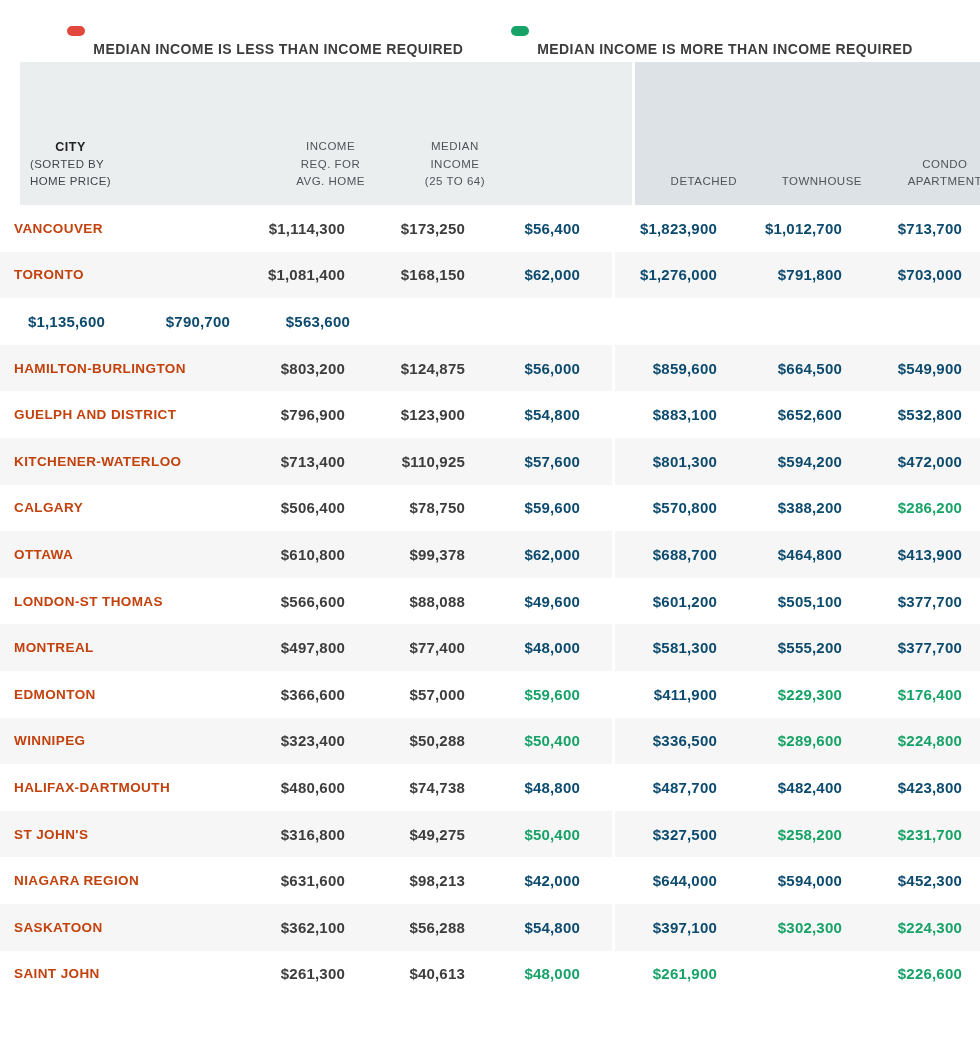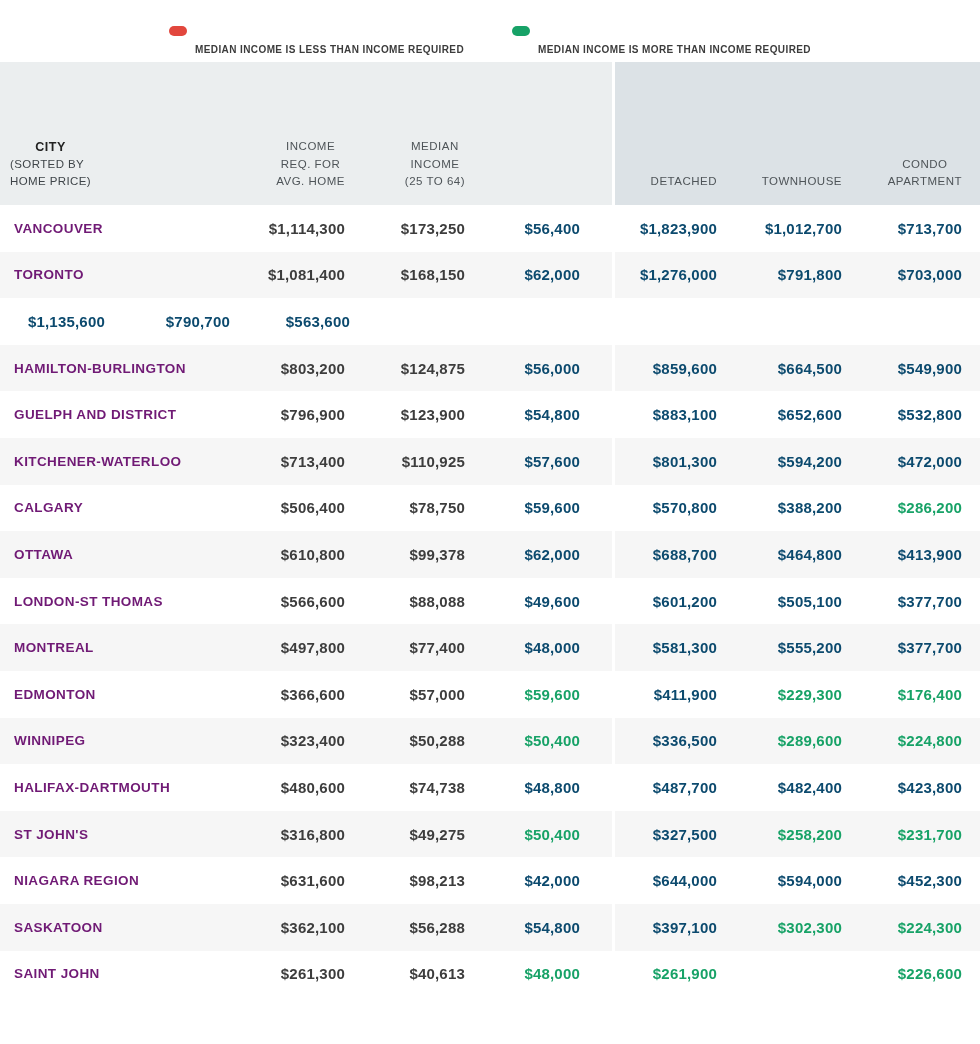--- a/index.html
+++ b/index.html
@@ -3,47 +3,47 @@
 <meta charset="utf-8">
 <style>
   * { margin:0; padding:0; box-sizing:border-box; }
   html,body { width:980px; height:1044px; background:#ffffff; overflow:hidden;
               font-family:"Liberation Sans","DejaVu Sans",sans-serif; }
 
   
   .legend { height:62px; display:flex; align-items:center; justify-content:center; gap:48px; background:#ffffff; }
   .legend-item { display:flex; align-items:center; gap:8px; }
   .swatch { width:18px; height:10px; border-radius:5px; flex:0 0 auto; }
-  .legend-label { font-size:10px; font-weight:700; color:#3c3c3c; letter-spacing:.4px;margin-top:36px; }
+  .legend-label { font-size:14px; font-weight:700; color:#3c3c3c; letter-spacing:.4px;margin-top:36px; }
 
   
   .tbl { width:980px; }
   .sec-left  { width:612px; flex:0 0 612px; display:grid; grid-template-columns:220px 125px 120px 115px;
                padding-right:32px; align-items:center; }
   .sec-right { width:368px; flex:0 0 368px; display:grid; grid-template-columns:102px 125px 120px;
                padding-right:15px; align-items:center; border-left:3px solid #ffffff; }
 
   
-  .thead { display:flex; height:143px; }
+  .thead { display:flex; height:143px;padding-left:20px; }
   .thead .sec-left  { background:#ebeeef; align-items:end; padding-bottom:15px; }
   .thead .sec-right { background:#dce2e6; align-items:end; padding-bottom:15px; }
   .hcell { display:flex; justify-content:flex-end; }
   .hcell .hlines { text-align:center; white-space:pre-line; font-size:11.5px; line-height:1.5;
                    color:#4e5458; letter-spacing:.5px; font-weight:400; }
   .hcity { display:flex; justify-content:flex-start; padding-left:10px; }
   .hcity .hblock { text-align:center; }
   .hcity .htitle { font-size:12.5px; font-weight:700; color:#222; letter-spacing:.5px; margin-bottom:2px; }
   .hcity .hsub { font-size:11.5px; color:#3f4549; letter-spacing:.4px; line-height:1.5; white-space:pre-line; text-align:left; }
 
   
   .tbody .row { display:flex; height:46.6px; background:#ffffff; }
   .tbody .row:nth-child(even) { background:#f6f6f6; }
   .cell { font-size:15px; font-weight:600; text-align:right; color:#3d3d3d; letter-spacing:.2px; }
   .city-cell { text-align:left; padding-left:14px; font-size:13.5px; font-weight:600;
-               color:#701a75; letter-spacing:.4px; }
+               color:#c2410c; letter-spacing:.4px; }
   .val-less { color:#0c4a6e; }
   .val-more { color:#17a267; }
 </style>
 </head>
 <body>
 
 <div class="legend">
   <div class="legend-item">
     <span class="swatch" style="background:#e2473d;"></span>
     <span class="legend-label">MEDIAN INCOME IS LESS THAN INCOME REQUIRED</span>

